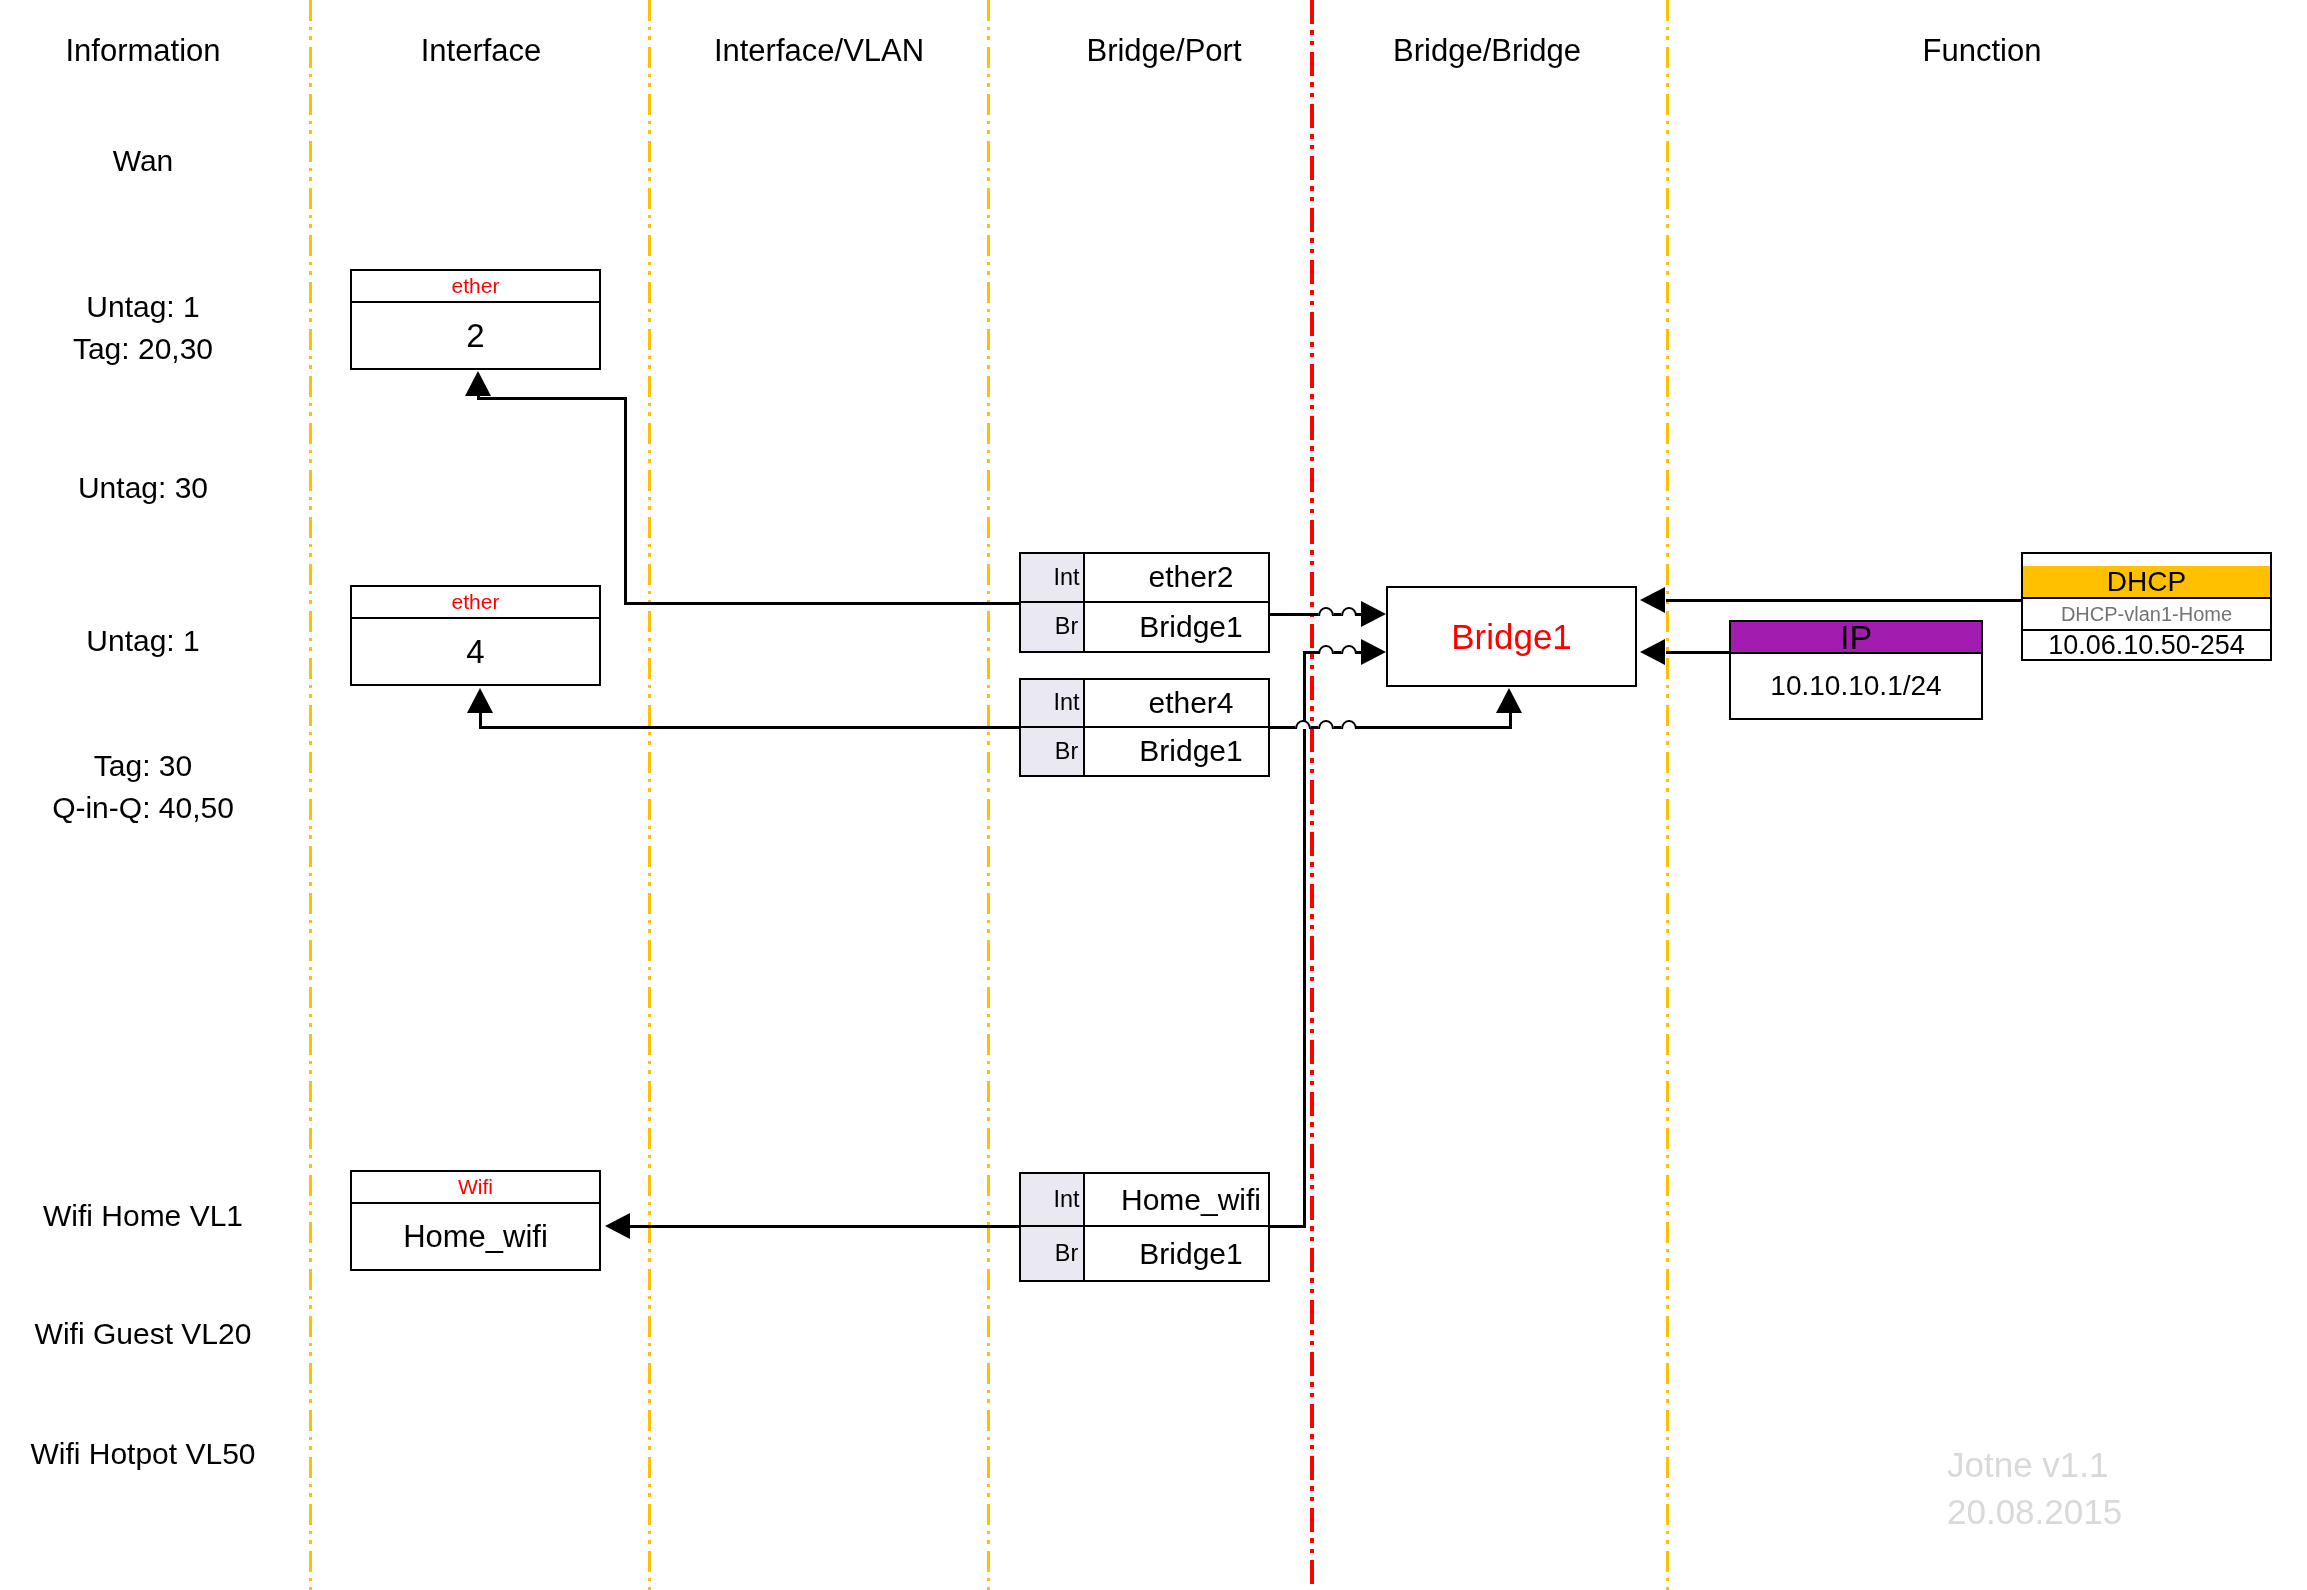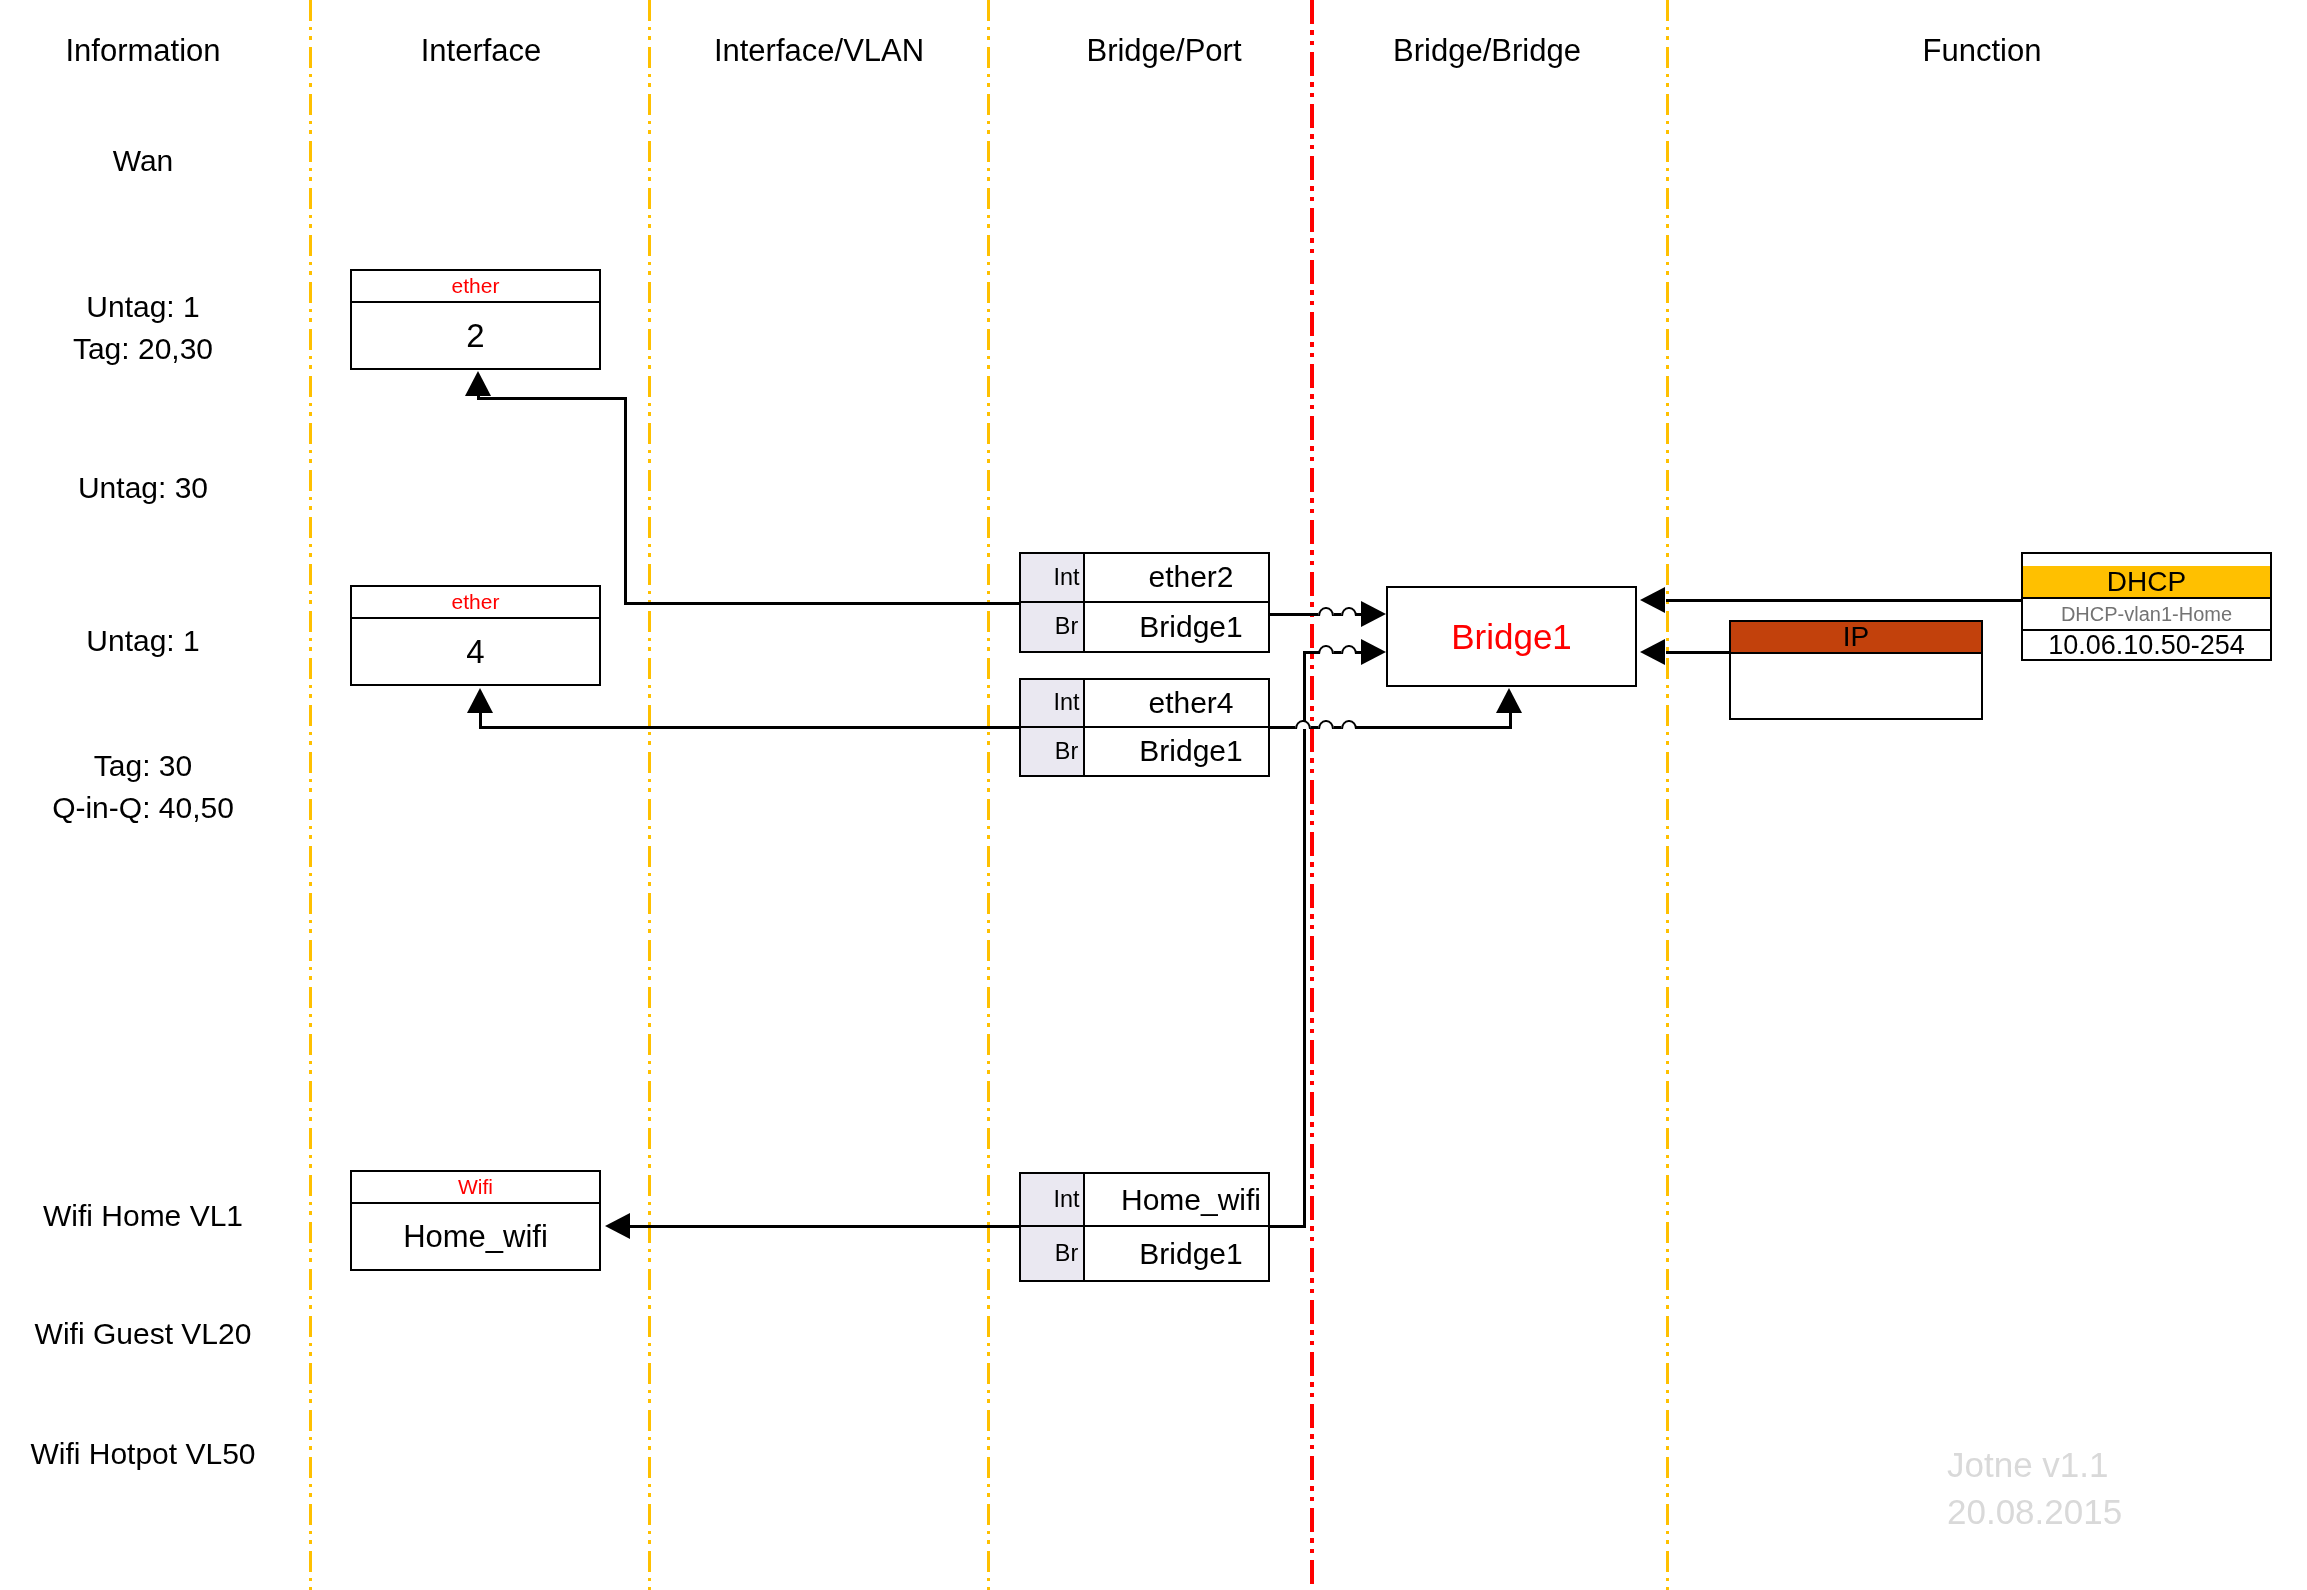--- a/index.html
+++ b/index.html
@@ -35,21 +35,21 @@
   .port-box .cell{display:flex;align-items:center;justify-content:center;padding-left:29px;}
   .port-box .key{background:#EAE8F1;border-right:2.8px solid #000;font-size:23.4px;}
   .port-box .top{border-bottom:2.8px solid #000;}
   .port-box .valcell{font-size:30px;}
   .bridge-box{position:absolute;left:1386px;top:586px;width:251px;height:101px;border:2.8px solid #000;background:#fff;box-sizing:border-box;display:flex;align-items:center;justify-content:center;font-size:35px;color:#FF0000;z-index:5;}
   .dhcp-box{position:absolute;left:2021px;top:552px;width:251px;border:2.8px solid #000;background:#fff;box-sizing:border-box;display:flex;flex-direction:column;z-index:5;}
   .dhcp-box .hdr{height:31px;border-bottom:2.8px solid #000;background:#FFC000;display:flex;align-items:center;justify-content:center;font-size:28px;margin-top:12px;}
   .dhcp-box .name{height:30px;border-bottom:2.8px solid #000;display:flex;align-items:center;justify-content:center;font-size:20px;color:#737373;}
   .dhcp-box .range{height:28px;display:flex;align-items:center;justify-content:center;font-size:27px;}
   .ip-box{position:absolute;left:1729px;top:620px;width:254px;height:100px;border:2.8px solid #000;background:#fff;box-sizing:border-box;display:flex;flex-direction:column;z-index:5;}
-  .ip-box .hdr{height:30px;border-bottom:2.8px solid #000;background:#c2410c;display:flex;align-items:center;justify-content:center;font-size:28px;}
+  .ip-box .hdr{height:30px;border-bottom:2.8px solid #000;background:#a21caf;display:flex;align-items:center;justify-content:center;font-size:34px;}
   .ip-box .val{flex:1;display:flex;align-items:center;justify-content:center;font-size:28px;}
   
   .line{position:absolute;background:#000;z-index:2;}
   .arc{position:absolute;width:15.6px;height:9.2px;box-sizing:border-box;border:2.8px solid #000;border-bottom:none;border-top-left-radius:7.8px 9.2px;border-top-right-radius:7.8px 9.2px;background:#fff;z-index:3;}
   .arrow{position:absolute;width:0;height:0;z-index:4;}
   .arrow-up{border-left:13.5px solid transparent;border-right:13.5px solid transparent;border-bottom:25.5px solid #000;}
   .arrow-left{border-top:13.5px solid transparent;border-bottom:13.5px solid transparent;border-right:25.5px solid #000;}
   .arrow-right{border-top:13.5px solid transparent;border-bottom:13.5px solid transparent;border-left:25.5px solid #000;}
 </style>
 </head>
@@ -159,19 +159,20 @@
 
   <div class="bridge-box">Bridge1</div>
 
   <div class="dhcp-box">
     <div class="hdr">DHCP</div>
     <div class="name">DHCP-vlan1-Home</div>
     <div class="range">10.06.10.50-254</div>
   </div>
   <div class="ip-box">
     <div class="hdr">IP</div>
+    <div class="val">10.10.10.1/24</div>
   </div>
 
   <div class="credit">Jotne  v1.1
 20.08.2015</div>
 
 </div>
 
 
 </body></html>

